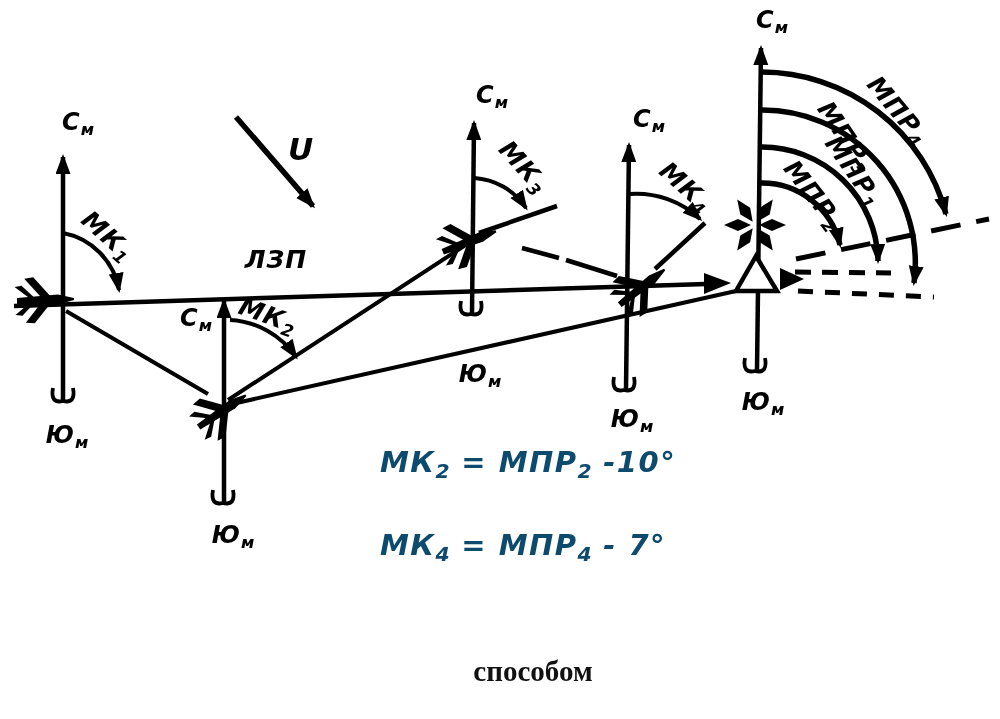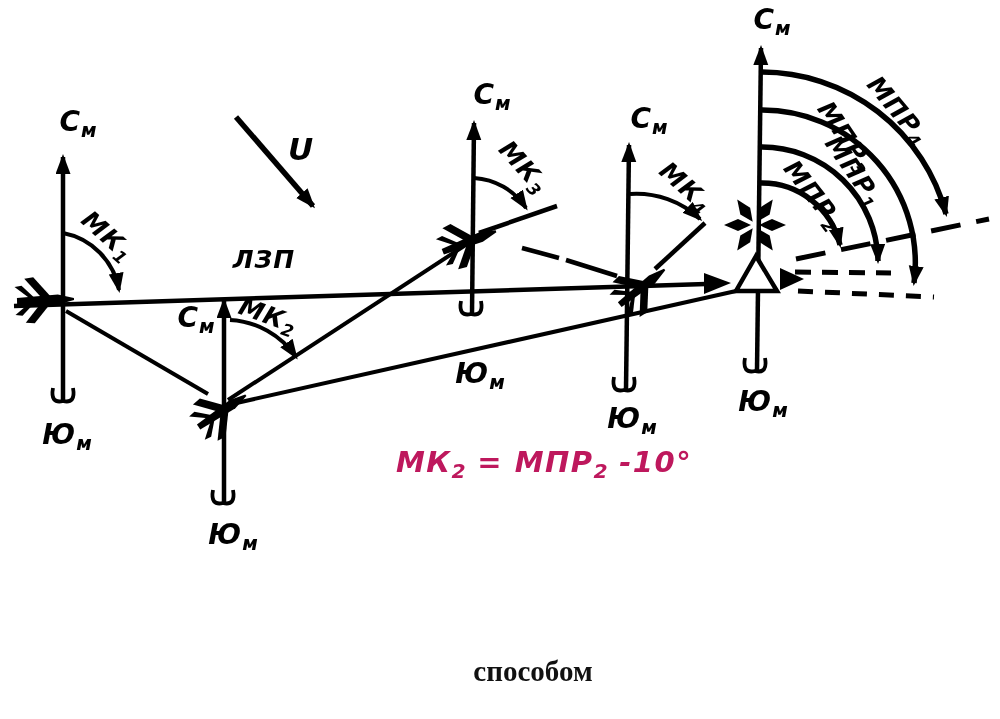--- a/index.html
+++ b/index.html
@@ -3,25 +3,25 @@
 <meta charset="utf-8">
 <style>
   html,body{margin:0;padding:0;background:#e8e8e8;}
   #page{position:relative;width:1000px;height:719px;background:#ffffff;overflow:hidden;
         font-family:"DejaVu Sans",sans-serif;color:#000;}
   #diagram-svg{position:absolute;left:0;top:0;}
   .lbl{position:absolute;transform:translate(-50%,-50%);
        font:italic 700 25px "DejaVu Sans",sans-serif;color:#000;
        white-space:nowrap;letter-spacing:1px;line-height:1;}
   .lbl .sub{font-size:0.68em;vertical-align:-0.3em;letter-spacing:0;}
-  .lbl.big{font-size:28px;}
+  .lbl.big{font-size:24px;}
   .lbl.wind{font-size:31px;}
   .lbl.masked{background:#ffffff;padding:2px 5px;}
-  .formula{position:absolute;left:396px;font:italic 700 29px "DejaVu Sans",sans-serif;
-           color:#be185d;white-space:nowrap;letter-spacing:1.5px;line-height:1;}
+  .formula{position:absolute;left:380px;font:italic 700 29px "DejaVu Sans",sans-serif;
+           color:#0c4a6e;white-space:nowrap;letter-spacing:1.5px;line-height:1;}
   .formula .sub{font-size:0.70em;vertical-align:-0.32em;letter-spacing:0;}
   .cap{position:absolute;font:700 29px "Liberation Serif",serif;color:#111;white-space:nowrap;}
   .cap1{left:56px;top:612px;width:888px;white-space:normal;
         text-align:justify;text-align-last:justify;}
   .cap2{left:0;top:655px;width:1000px;text-align:center;padding-left:33px;}
 </style>
 </head>
 <body>
 
 <div id="page">
@@ -113,21 +113,21 @@
     <span>Ю</span><span class="sub">м</span></div>
   <div class="lbl big" style="left:233px;top:537px">
     <span>Ю</span><span class="sub">м</span></div>
   <div class="lbl big masked" style="left:480px;top:376px">
     <span>Ю</span><span class="sub">м</span></div>
   <div class="lbl big" style="left:632px;top:421px">
     <span>Ю</span><span class="sub">м</span></div>
   <div class="lbl big" style="left:763px;top:404px">
     <span>Ю</span><span class="sub">м</span></div>
 
-  <div class="lbl" style="left:264px;top:259px">ЛЗП</div>
+  <div class="lbl" style="left:276px;top:259px">ЛЗП</div>
   <div class="lbl wind" style="left:301px;top:149px">U</div>
 
   <div class="lbl" style="left:106px;top:237px;transform:translate(-50%,-50%) rotate(42deg)">
     <span>МК</span><span class="sub">1</span></div>
   <div class="lbl" style="left:267px;top:317px;transform:translate(-50%,-50%) rotate(20deg)">
     <span>МК</span><span class="sub">2</span></div>
   <div class="lbl" style="left:522px;top:168px;transform:translate(-50%,-50%) rotate(48deg)">
     <span>МК</span><span class="sub">3</span></div>
   <div class="lbl" style="left:684px;top:188px;transform:translate(-50%,-50%) rotate(42deg)">
     <span>МК</span><span class="sub">4</span></div>
@@ -135,16 +135,17 @@
   <div class="lbl" style="left:812px;top:196px;transform:translate(-50%,-50%) rotate(52deg)">
     <span>МПР</span><span class="sub">2</span></div>
   <div class="lbl" style="left:852px;top:172px;transform:translate(-50%,-50%) rotate(55deg)">
     <span>МПР</span><span class="sub">1</span></div>
   <div class="lbl" style="left:844px;top:138px;transform:translate(-50%,-50%) rotate(56deg)">
     <span>МПР</span><span class="sub">3</span></div>
   <div class="lbl" style="left:896px;top:111px;transform:translate(-50%,-50%) rotate(50deg)">
     <span>МПР</span><span class="sub">4</span></div>
 
   <div class="formula" style="top:448px"><span>МК</span><span class="sub">2</span><span> = МПР</span><span class="sub">2</span><span> -10°</span></div>
+  <div class="formula" style="top:531px"><span>МК</span><span class="sub">4</span><span> = МПР</span><span class="sub">4</span><span> - 7°</span></div>
 
   <div class="cap cap2">способом</div>
 
 </div>
 
 </body></html>

